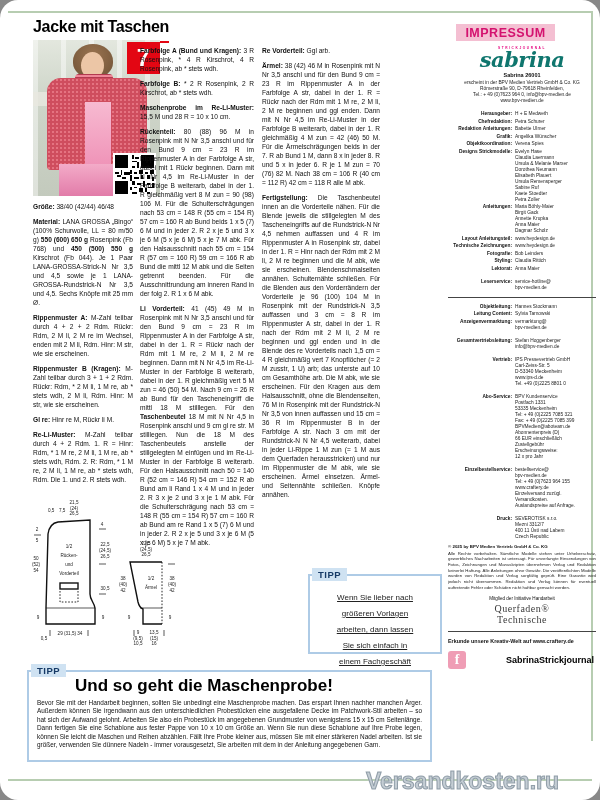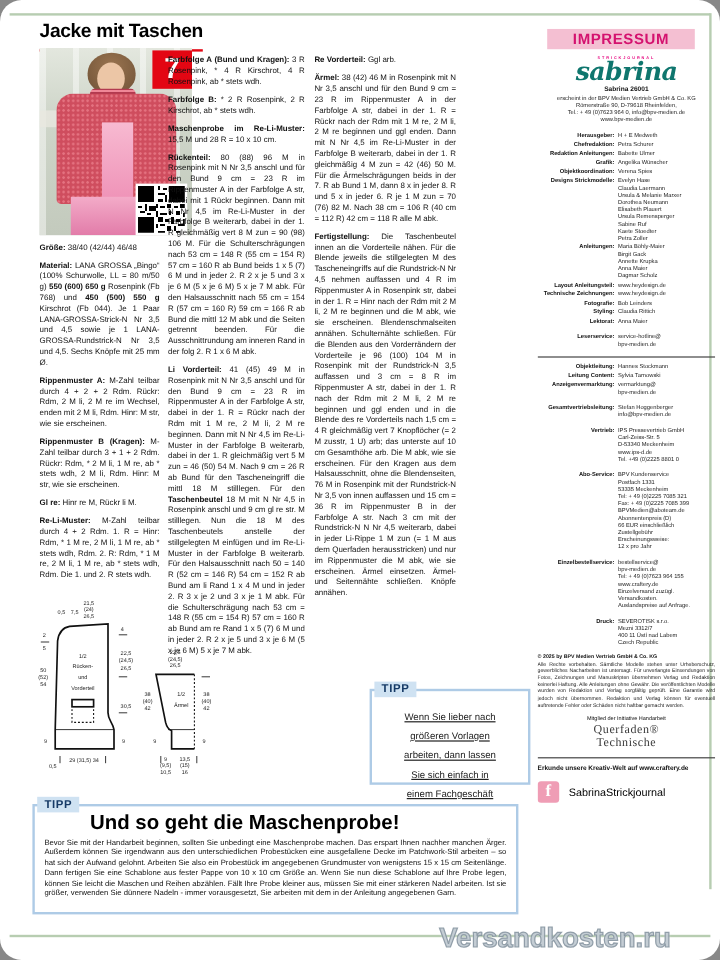--- a/index.html
+++ b/index.html
@@ -38,21 +38,21 @@
   .schem .dash{fill:none;stroke:#111;stroke-width:0.9;stroke-dasharray:1.6 1.6;}
   
   .tipbox{position:absolute;border:2px solid #aecbe6;background:#fff;}
   .tiptab{position:absolute;left:2px;top:-8px;background:#cfe2f2;color:#163a66;font-weight:bold;
           font-size:9.5px;padding:1px 6px;letter-spacing:.5px;}
   .tip-mid-text{margin-top:14px;padding:0 24px;font-size:8px;line-height:16px;text-align:center;color:#222;text-decoration:underline;}
   .tip-bottom-title{margin:4px 0 0 46px;font-size:17px;font-weight:bold;color:#000;}
   .tip-bottom-text{padding:3px 8px;font-size:6.4px;line-height:8.4px;text-align:justify;color:#111;}
   
   .imp{position:absolute;left:448px;top:24px;width:148px;height:754px;overflow:hidden;}
-  .imp-header{margin-left:8px;width:123px;height:17px;background:#f4bfd2;color:#d4126f;font-weight:bold;
+  .imp-header{margin-left:8px;width:99px;height:17px;background:#f4bfd2;color:#d4126f;font-weight:bold;
               font-size:12.5px;letter-spacing:.5px;display:flex;align-items:center;justify-content:center;}
   .logo-wrap{text-align:center;margin-top:5px;}
   .logo-sub{font-size:3.2px;letter-spacing:1.6px;color:#e5007d;font-weight:bold;}
   .logo{font-family:"DejaVu Serif",serif;font-style:italic;font-weight:bold;font-size:21px;
         color:#0f766e;line-height:20px;letter-spacing:-.5px;}
   .issue{font-size:5.5px;font-weight:bold;margin-top:2px;}
   .imp-addr{font-size:4.8px;line-height:6px;text-align:center;white-space:pre-line;margin-top:2px;color:#222;}
   .imp-rows{margin-top:7px;}
   .imp-row{display:flex;margin-bottom:1.5px;}
   .imp-row.sp{margin-top:7px;}
@@ -64,21 +64,21 @@
   .imp-member{font-size:4.6px;text-align:center;margin-top:6px;}
   .ini-logo{text-align:center;font-family:"Liberation Serif",serif;color:#3a3a3a;font-size:10px;line-height:11px;letter-spacing:.5px;margin-top:2px;}
   .craftery{font-size:5.4px;font-weight:bold;margin-top:5px;}
   .social{display:flex;align-items:center;margin-top:7px;}
   .soc-ic{width:18px;height:18px;flex:none;margin-right:8px;}
   .soc-fb{background:#ef9db5;border-radius:3px;color:#fff;font-family:"Liberation Serif",serif;
           font-weight:bold;font-size:14px;display:flex;align-items:center;justify-content:center;}
   .soc-ig{border:2px solid #ef9db5;border-radius:5px;box-sizing:border-box;position:relative;}
   .soc-ig::before{content:"";position:absolute;left:3px;top:3px;width:8px;height:8px;border:1.6px solid #ef9db5;border-radius:50%;}
   .soc-ig::after{content:"";position:absolute;right:2px;top:2px;width:2px;height:2px;background:#ef9db5;border-radius:50%;}
-  .soc-txt{font-size:9px;font-weight:normal;color:#000;}
+  .soc-txt{font-size:9px;font-weight:bold;color:#000;margin-left:32px;}
   
   .watermark{position:absolute;left:366px;top:768px;font-size:23px;font-weight:bold;
              color:rgba(176,188,198,.75);-webkit-text-stroke:1px rgba(125,140,152,.8);
              text-shadow:0 0 2px #fff;letter-spacing:0;}
 </style>
 </head>
 <body>
 
 <div class="page">
 

